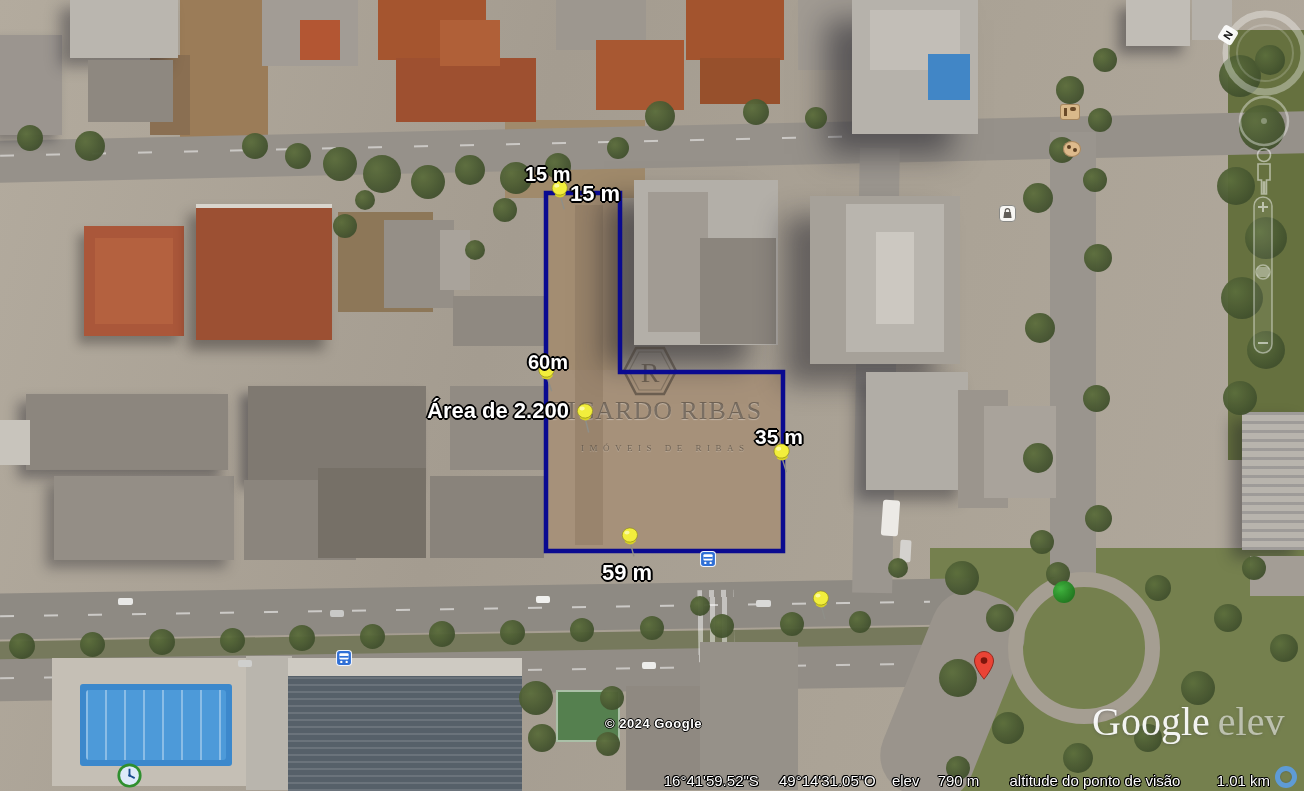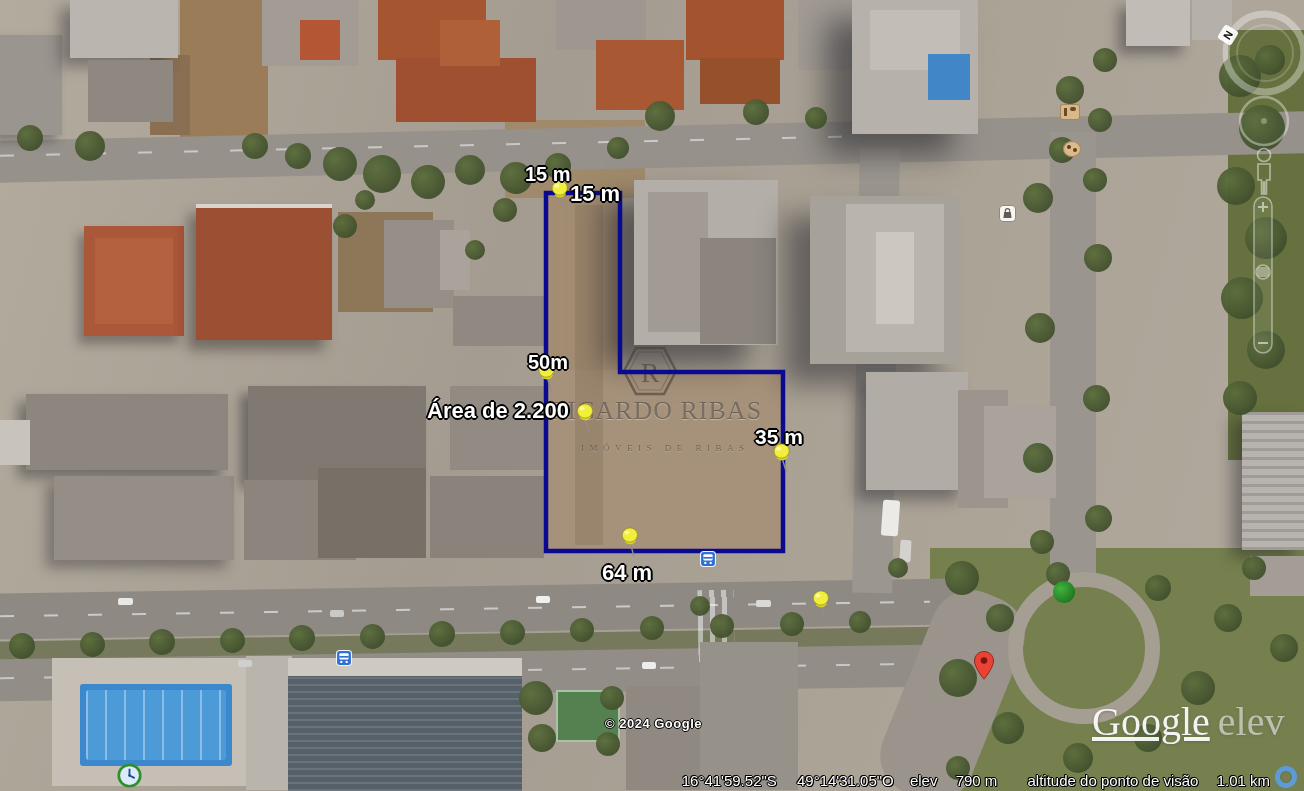--- a/index.html
+++ b/index.html
@@ -27,21 +27,21 @@
   .nchip{position:absolute;left:1220px;top:27px;width:16px;height:16px;background:rgba(255,255,255,.92);
          border-radius:3px;color:#111;font-size:11px;font-weight:700;text-align:center;line-height:16px;
          transform:rotate(-58deg);z-index:7;}
   .status{position:absolute;right:34px;bottom:2px;z-index:7;color:#fff;font-size:15px;white-space:nowrap;
       text-shadow:-1px 0 0 #000,1px 0 0 #000,0 -1px 0 #000,0 1px 0 #000,1px 1px 0 #000,-1px -1px 0 #000;}
   .status span{display:inline-block;}
   .copyright{position:absolute;left:605px;top:716px;z-index:7;color:#fff;font-size:13px;font-weight:700;
       text-shadow:-1px 0 0 #000,1px 0 0 #000,0 -1px 0 #000,0 1px 0 #000;letter-spacing:.5px;}
   .gelogo{position:absolute;left:1092px;top:698px;z-index:7;font-family:"Liberation Serif",serif;
       font-size:40px;white-space:nowrap;}
-  .gelogo .g1{color:rgba(255,255,255,.92);text-shadow:0 1px 3px rgba(80,80,80,.5);text-decoration:underline;}
+  .gelogo .g1{color:rgba(255,255,255,.92);text-shadow:0 1px 3px rgba(80,80,80,.5);}
   .gelogo .g2{color:rgba(255,255,255,.55);margin-left:8px;text-shadow:0 1px 3px rgba(80,80,80,.35);}
   .yearchip{position:absolute;left:147px;top:804px;z-index:7;background:rgba(45,45,45,.88);
       border:1px solid #9a9a9a;border-radius:8px;color:#fff;font-size:13px;font-weight:400;
       padding:1px 7px 2px;text-shadow:0 1px 0 #000;}
   .ring{position:absolute;right:7px;bottom:3px;width:12px;height:12px;border:5px solid #5e9bd6;
       border-radius:50%;z-index:7;box-shadow:0 0 2px rgba(0,0,60,.3) inset;}
 </style>
 </head>
 <body>
 
@@ -253,24 +253,24 @@
     <ellipse cx="10" cy="5.5" rx="3" ry="2.2" fill="#fbfaa8" opacity="0.9"></ellipse>
   </svg>
 
   <svg class="pin" style="left:973px;top:651px;width:22px;height:29px" viewBox="0 0 20 29">
     <path d="M10 0.5 C4.7 0.5 0.5 4.7 0.5 10 C0.5 16.8 10 28.2 10 28.2 C10 28.2 19.5 16.8 19.5 10 C19.5 4.7 15.3 0.5 10 0.5 Z" fill="#ea4335" stroke="#7e1b10" stroke-width="0.8"></path>
     <circle cx="10" cy="9.6" r="3.3" fill="#7e150c"></circle>
   </svg>
 
   <div class="map-label" style="left:525px;top:163px;font-size:20px">15 m</div>
   <div class="map-label" style="left:570px;top:181px;font-size:22px">15 m</div>
-  <div class="map-label" style="left:528px;top:351px;font-size:20px">50m</div>
+  <div class="map-label" style="left:528px;top:351px;font-size:20px">60m</div>
   <div class="map-label" style="left:427px;top:398px;font-size:22px">Área de 2.200</div>
   <div class="map-label" style="left:755px;top:425px;font-size:21px">35 m</div>
-  <div class="map-label" style="left:602px;top:560px;font-size:22px">64 m</div>
+  <div class="map-label" style="left:602px;top:560px;font-size:22px">59 m</div>
 
   <svg class="poi" style="left:700px;top:551px;width:16px;height:16px" viewBox="0 0 15 15">
     <rect x="0.5" y="0.5" width="14" height="14" rx="3" fill="#2f6fd6" stroke="#f4f6fb" stroke-width="1"></rect>
     <rect x="3.2" y="3" width="8.6" height="6" rx="1" fill="#fff"></rect>
     <rect x="3.2" y="5.6" width="8.6" height="1.6" fill="#2f6fd6"></rect>
     <circle cx="5" cy="11.2" r="1.1" fill="#fff"></circle>
       <circle cx="10" cy="11.2" r="1.1" fill="#fff"></circle>
   </svg>
   <svg class="poi" style="left:336px;top:650px;width:16px;height:16px" viewBox="0 0 15 15">
     <rect x="0.5" y="0.5" width="14" height="14" rx="3" fill="#2f6fd6" stroke="#f4f6fb" stroke-width="1"></rect>
@@ -320,21 +320,21 @@
   <div class="gelogo">
     <span class="g1">Google</span><span class="g2">elev</span>
   </div>
 
   <div class="status">
     <span>16°41'59.52"S</span>
     <span style="margin-left:16px">49°14'31.05"O</span>
     <span style="margin-left:12px">elev</span>
     <span style="margin-left:14px">790 m</span>
     <span style="margin-left:26px">altitude do ponto de visão</span>
-    <span style="margin-left:14px">1.01 km</span>
+    <span style="margin-left:32px">1.01 km</span>
   </div>
   <div class="ring"></div>
 
   <svg class="nav" style="left:117px;top:763px;width:25px;height:25px;z-index:7" viewBox="0 0 24 24">
     <circle cx="12" cy="12" r="10.3" fill="#ddeafa" stroke="#2f8f2f" stroke-width="2.6"></circle>
     <path d="M12 12 L12 5.5" stroke="#1a4d8f" stroke-width="1.8"></path>
     <path d="M12 12 L17 14.5" stroke="#1a4d8f" stroke-width="1.8"></path>
     <circle cx="12" cy="12" r="1.3" fill="#1a4d8f"></circle>
   </svg>
   <div class="yearchip">2002</div>

